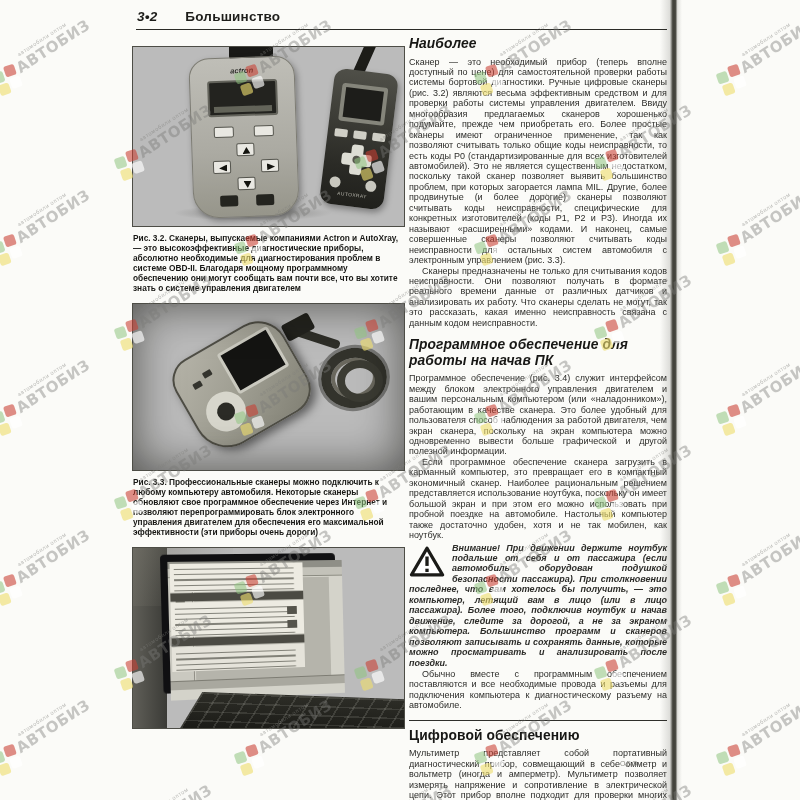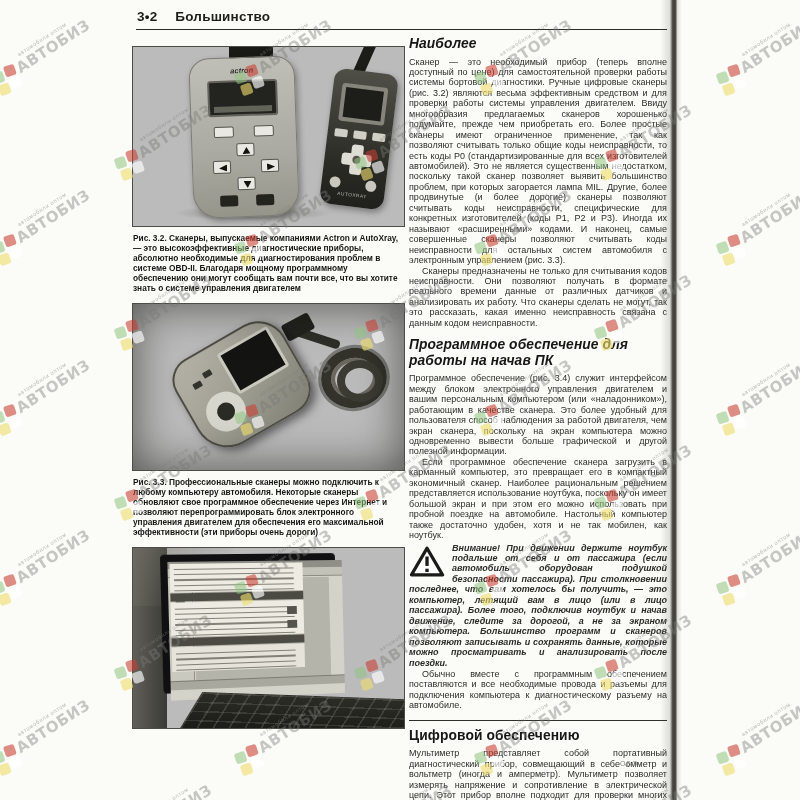--- a/index.html
+++ b/index.html
@@ -6,21 +6,21 @@
   html,body { margin:0; padding:0; }
   body {
     width:800px; height:800px; position:relative; overflow:hidden;
     background:#fbfbf8;
     font-family:"Liberation Sans","DejaVu Sans",sans-serif;
     -webkit-font-smoothing:antialiased;
   }
 
   
   .page-header { position:absolute; left:137px; top:9px; font-weight:bold; font-size:13.5px; color:#1d1d1a; letter-spacing:.2px; }
-  .page-header .num { margin-right:18px; }
+  .page-header .num { margin-right:28px;font-style:italic; }
   .header-rule { position:absolute; left:136px; top:29px; width:531px; border-top:1.8px solid #2b2b27; }
 
   
   .col-left  { position:absolute; left:132px; top:46px; width:273px; }
   .col-right { position:absolute; left:409px; top:36px; width:258px; color:#2c2c29; }
 
   .col-right p { font-size:9px; line-height:10.45px; text-align:justify; margin:0; }
   .col-right p.indent { text-indent:13px; }
   .sec-head { font-size:13.8px; font-weight:bold; color:#171715; margin:0 0 5px; line-height:15.5px; letter-spacing:.1px; }
   .sec-head.italic { font-style:italic; }

